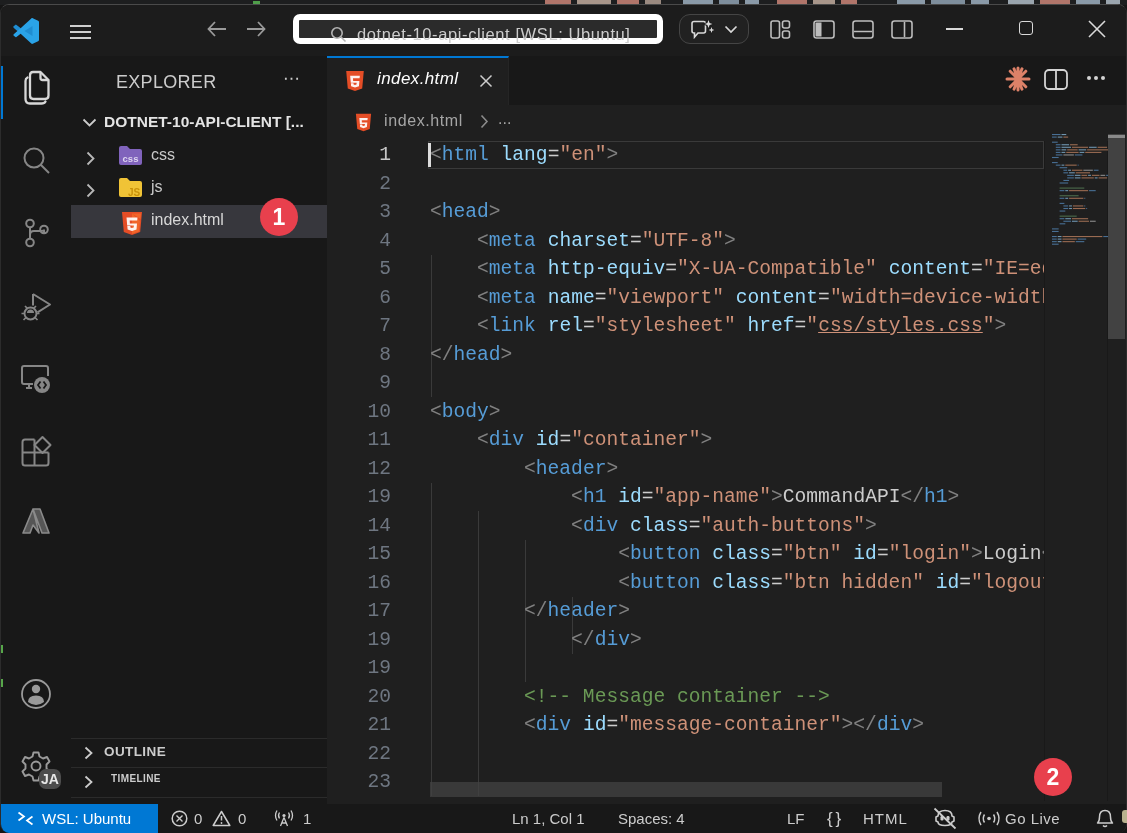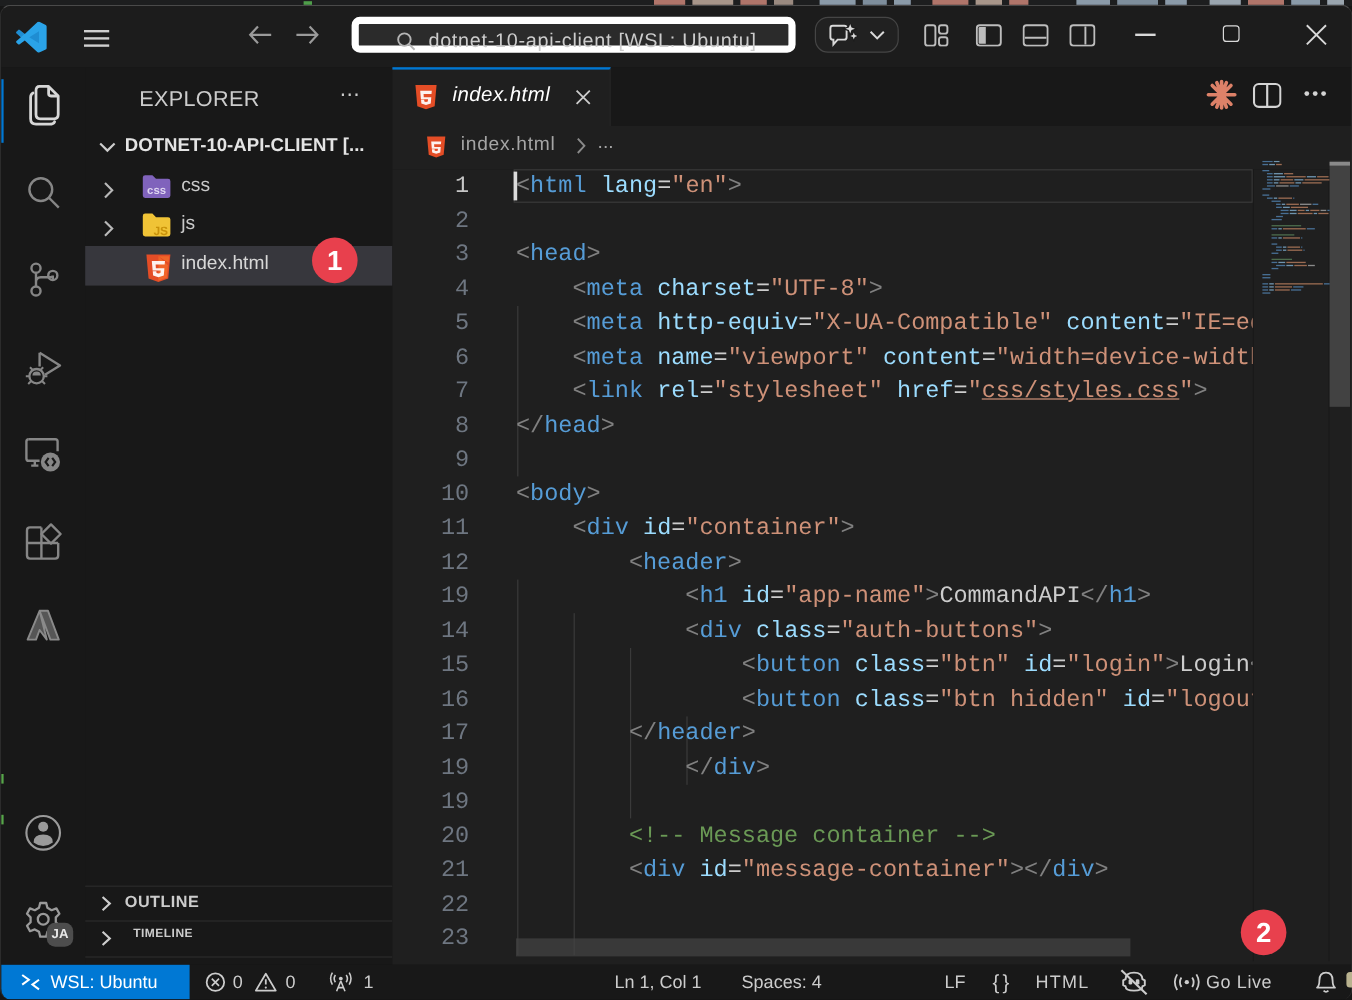--- a/index.html
+++ b/index.html
@@ -173,21 +173,21 @@
     <svg class="abs" style="left:19px; top:622px;" width="32" height="32" viewBox="0 0 32 32">
       <circle cx="16" cy="16" r="14" stroke="#9a9a9a" stroke-width="1.8" fill="none"></circle>
       <circle cx="16" cy="11" r="4.2" fill="#9a9a9a"></circle>
       <path d="M8 24 Q8 17.5 16 17.5 Q24 17.5 24 24 Q20 27 16 27 Q12 27 8 24 Z" fill="#9a9a9a"></path>
     </svg>
 
     <svg class="abs" style="left:19px; top:694px;" width="32" height="32" viewBox="0 0 32 32">
       <path d="M13.5 2.5 h5 l1 4 3.5 2 4-1.5 2.5 4.5 -3 3 v4 l3 3 -2.5 4.5 -4-1.5 -3.5 2 -1 4 h-5 l-1-4 -3.5-2 -4 1.5 -2.5-4.5 3-3 v-4 l-3-3 2.5-4.5 4 1.5 3.5-2 Z" stroke="#9a9a9a" stroke-width="1.9" fill="none" stroke-linejoin="round"></path>
       <circle cx="16" cy="16" r="4.5" stroke="#9a9a9a" stroke-width="1.9" fill="none"></circle>
     </svg>
-    <div class="abs" style="left:38px; top:713px; width:22px; height:20px; background:#4d4d4d; border-radius:7px; color:#e8e8e8; font-size:11px; font-weight:bold; text-align:center; line-height:20px;">JA</div>
+    <div class="abs" style="left:38px; top:713px; width:22px; height:20px; background:#4d4d4d; border-radius:7px; color:#e8e8e8; font-size:14px; font-weight:bold; text-align:center; line-height:20px;">JA</div>
   </div>
   <div id="sidebar">
     <div class="abs" style="left:33px; top:16px; color:#cccccc; font-size:18px; letter-spacing:0.3px;margin-left:12px;">EXPLORER</div>
     <div class="abs" style="left:212px; top:12px; color:#cccccc; font-size:17px; letter-spacing:1px;">⋯</div>
 
     <svg class="abs" style="left:11px; top:62px;" width="15" height="10" viewBox="0 0 15 10">
         <path d="M1.5 1.5 L7.5 7.5 L13.5 1.5" stroke="#cccccc" stroke-width="1.8" fill="none"></path>
       </svg>
     <div class="abs" style="left:33px; top:57px; width:216px; color:#e4e4e4; font-size:15.5px; font-weight:bold; white-space:nowrap; overflow:hidden;">DOTNET-10-API-CLIENT [...</div>
 

